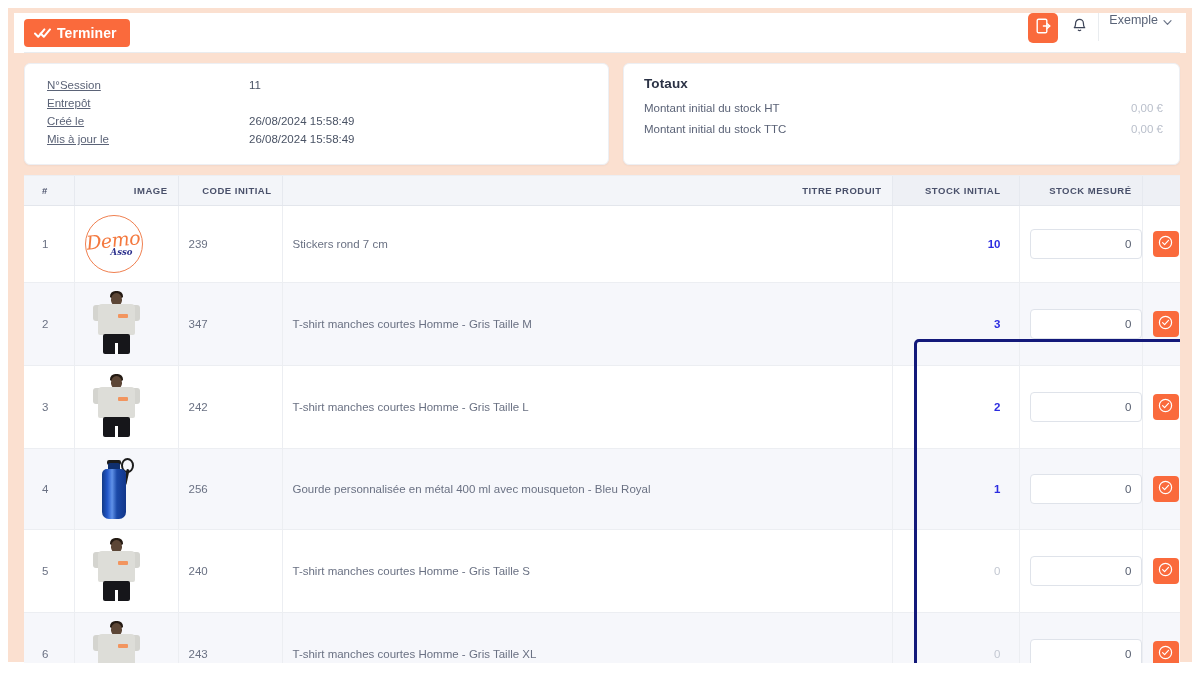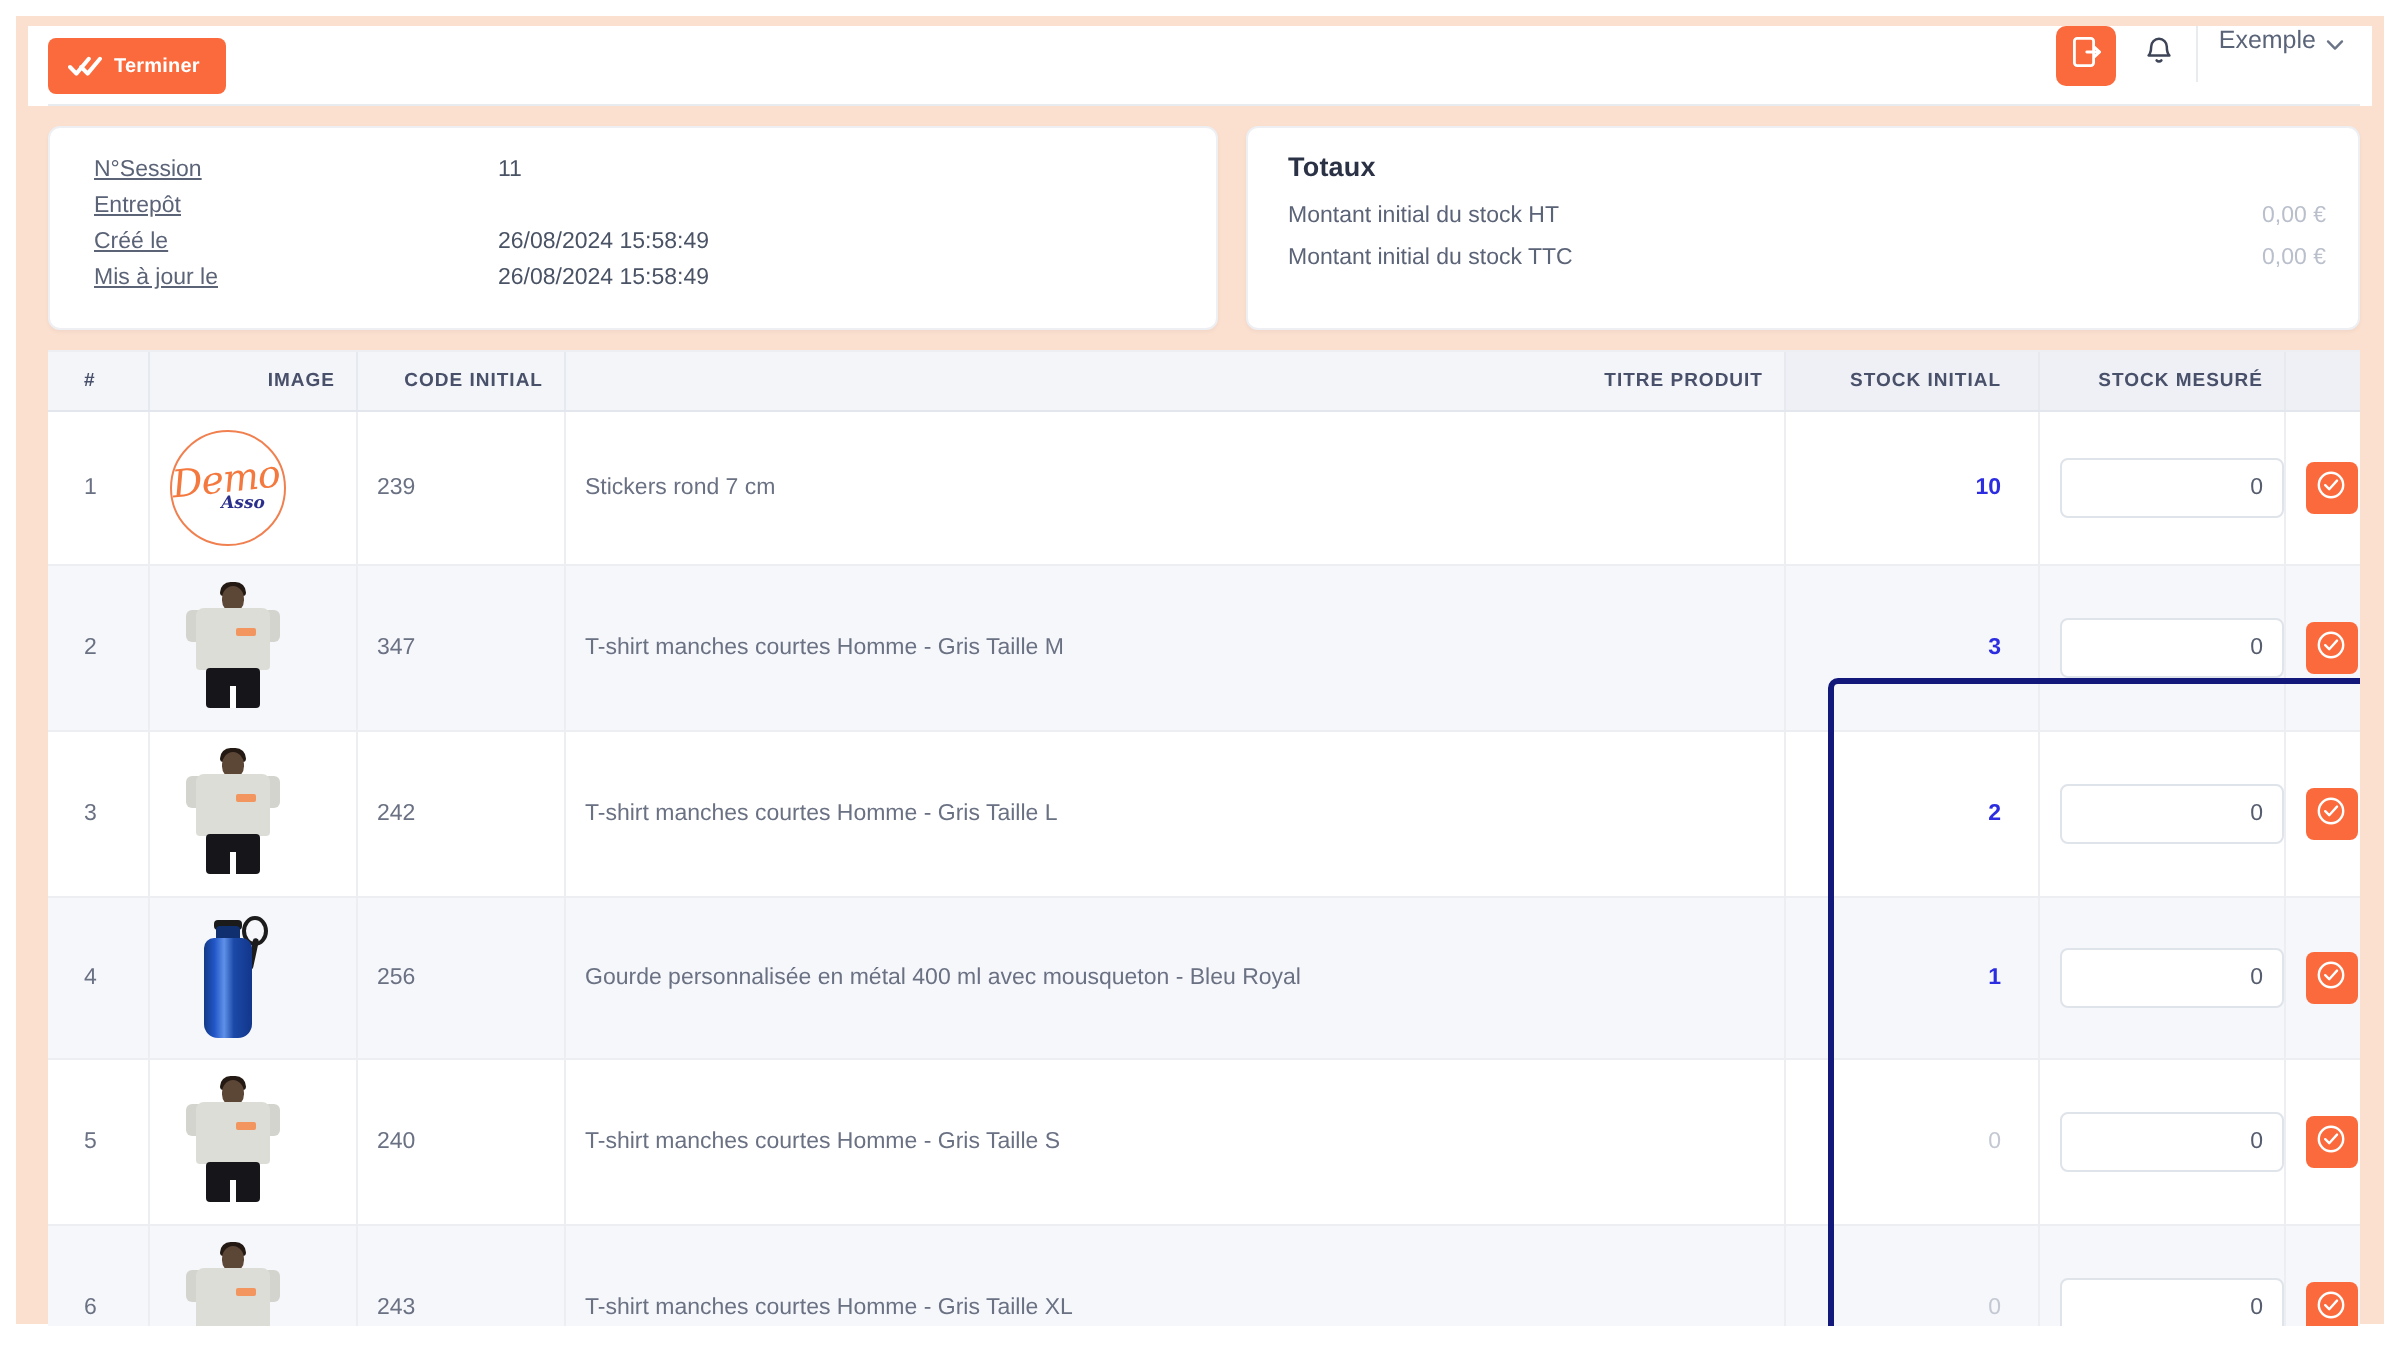--- a/index.html
+++ b/index.html
@@ -34,21 +34,21 @@
     left: 10px; right: 6px; bottom: 0;
     height: 1px; background: #e9ecef;
   }
   .btn-terminer {
     background: #fa6a3c;
     color: #ffffff;
     border: none;
     border-radius: 4px;
     height: 28px;
     padding: 0 13px 0 10px;
-    font-size: 10px;
+    font-size: 14px;
     font-weight: bold;
     display: inline-flex;
     align-items: center;
     gap: 6px;
     cursor: pointer;
     letter-spacing: .1px;
   }
   .dblcheck { display: inline-block; width: 17px; height: 12px; position: relative; }
   .dblcheck svg { position: absolute; left: 0; top: 0; }
   .topbar-right {

